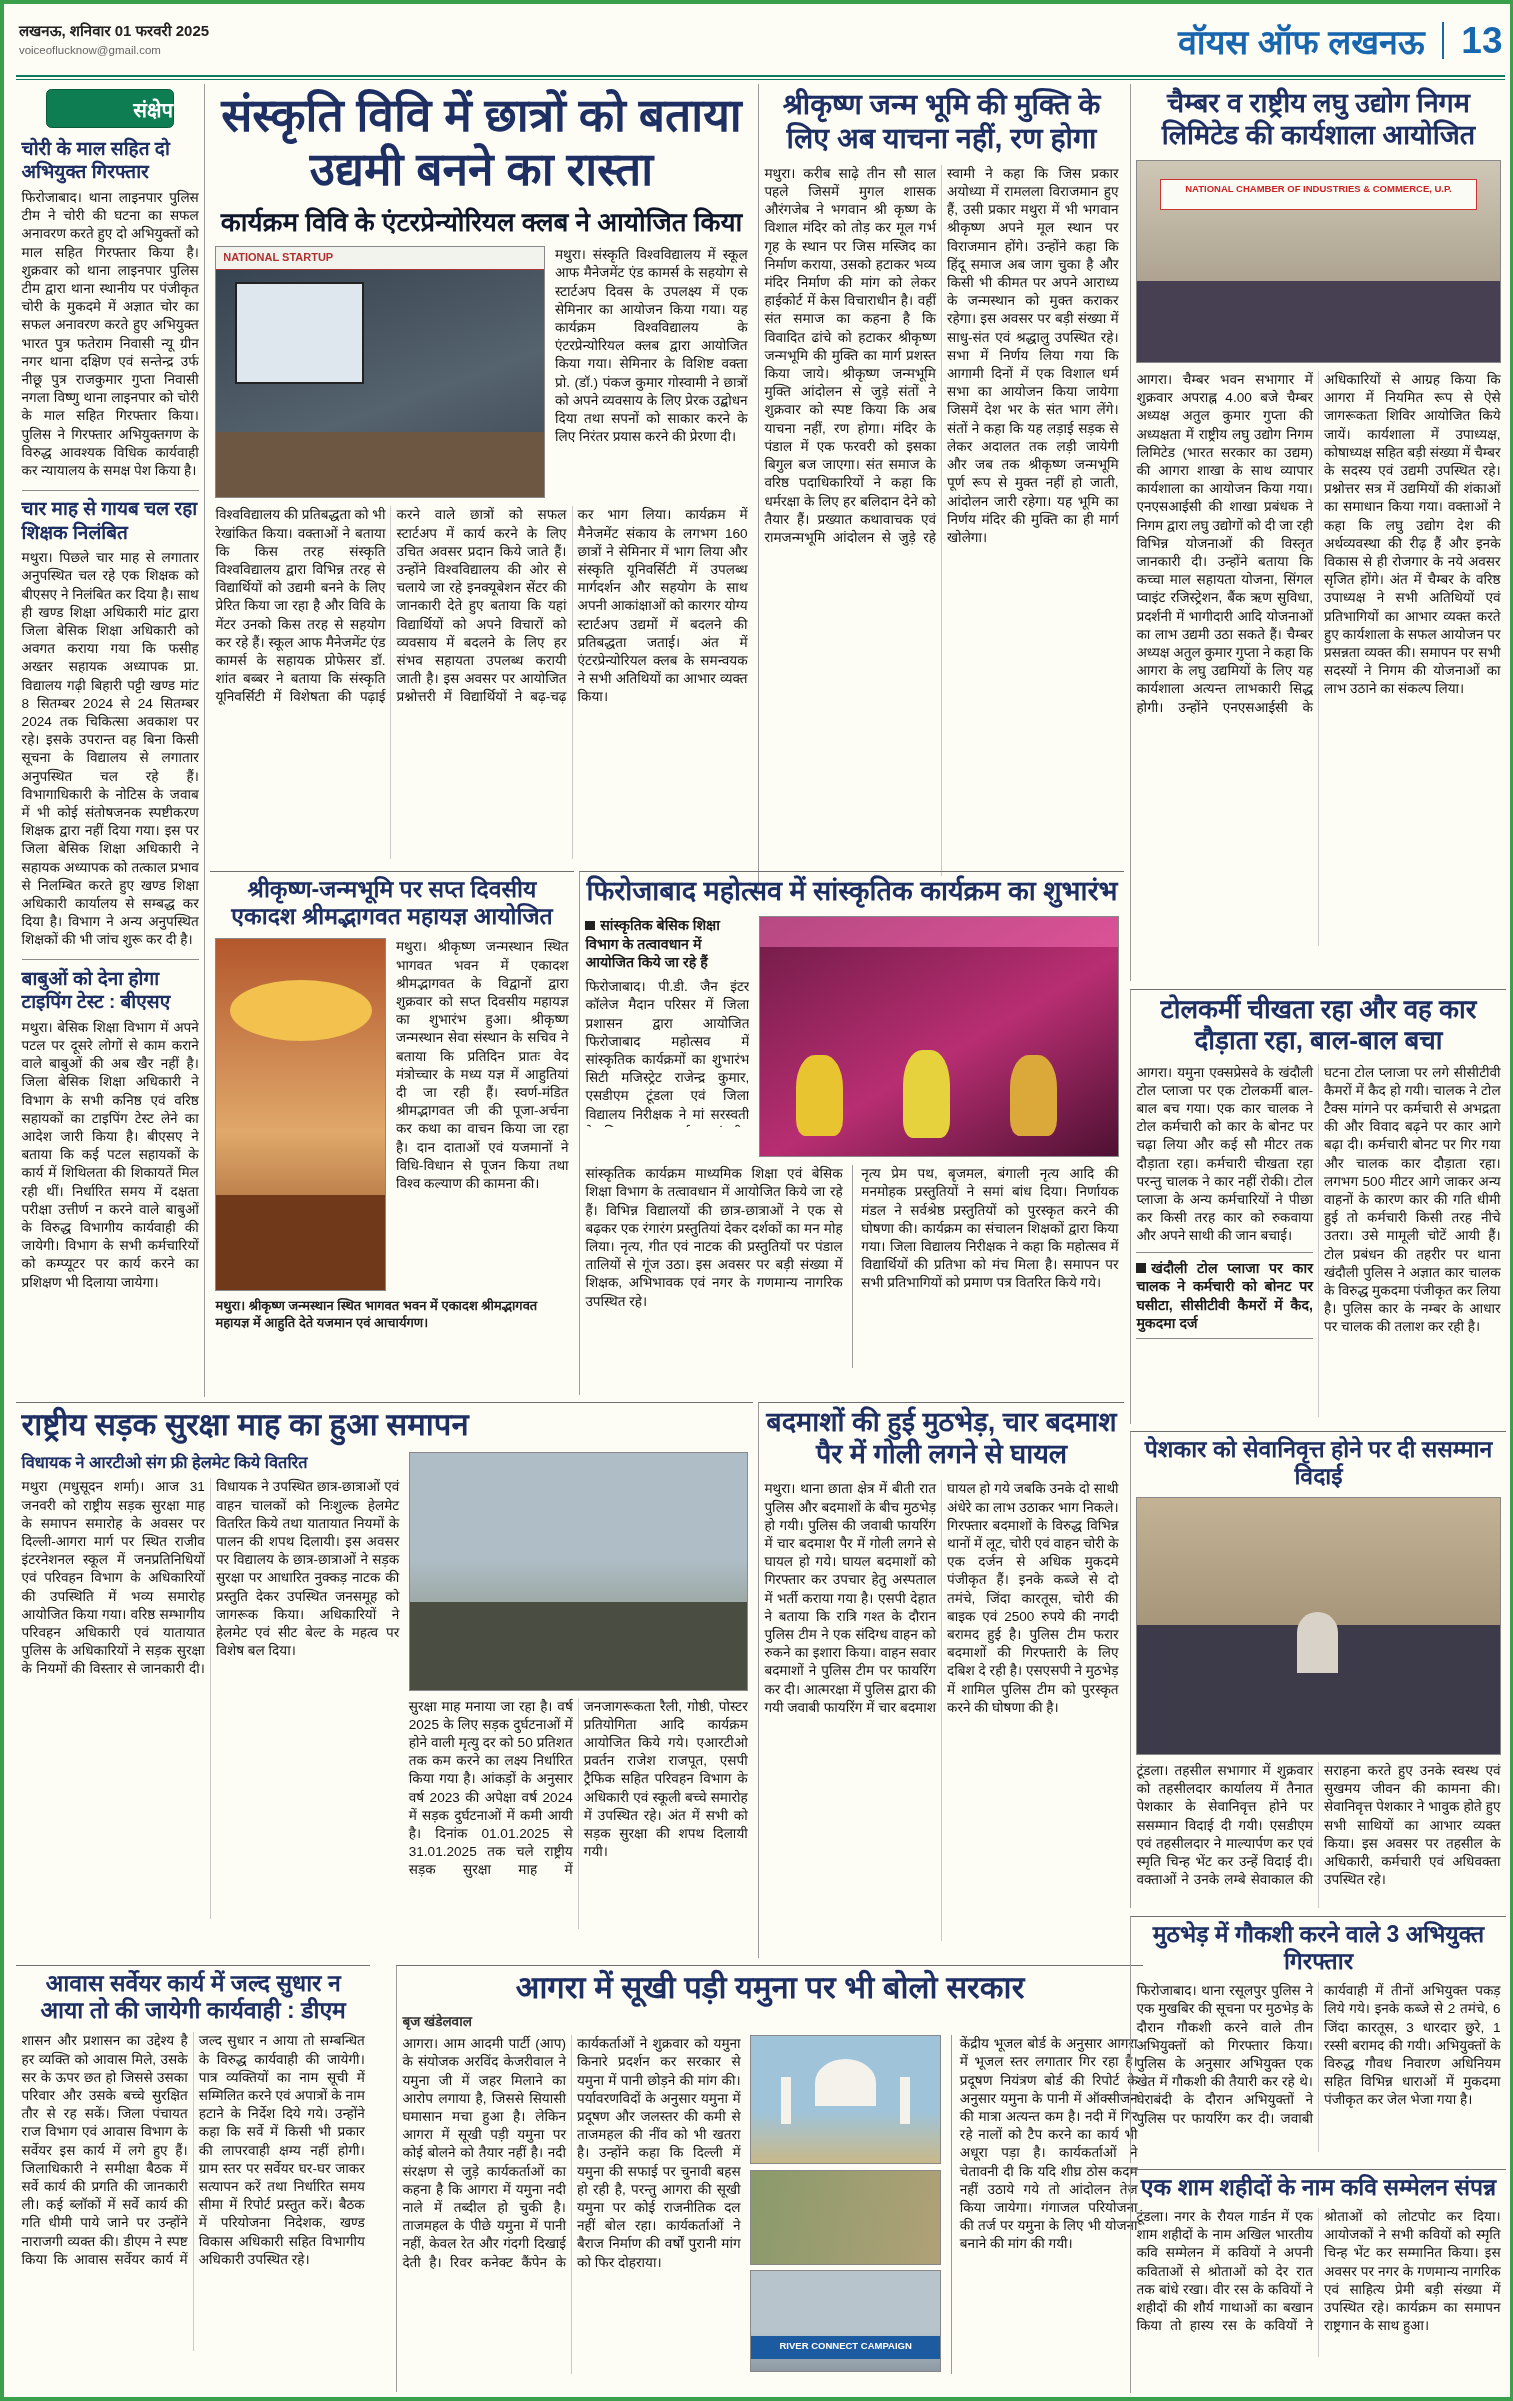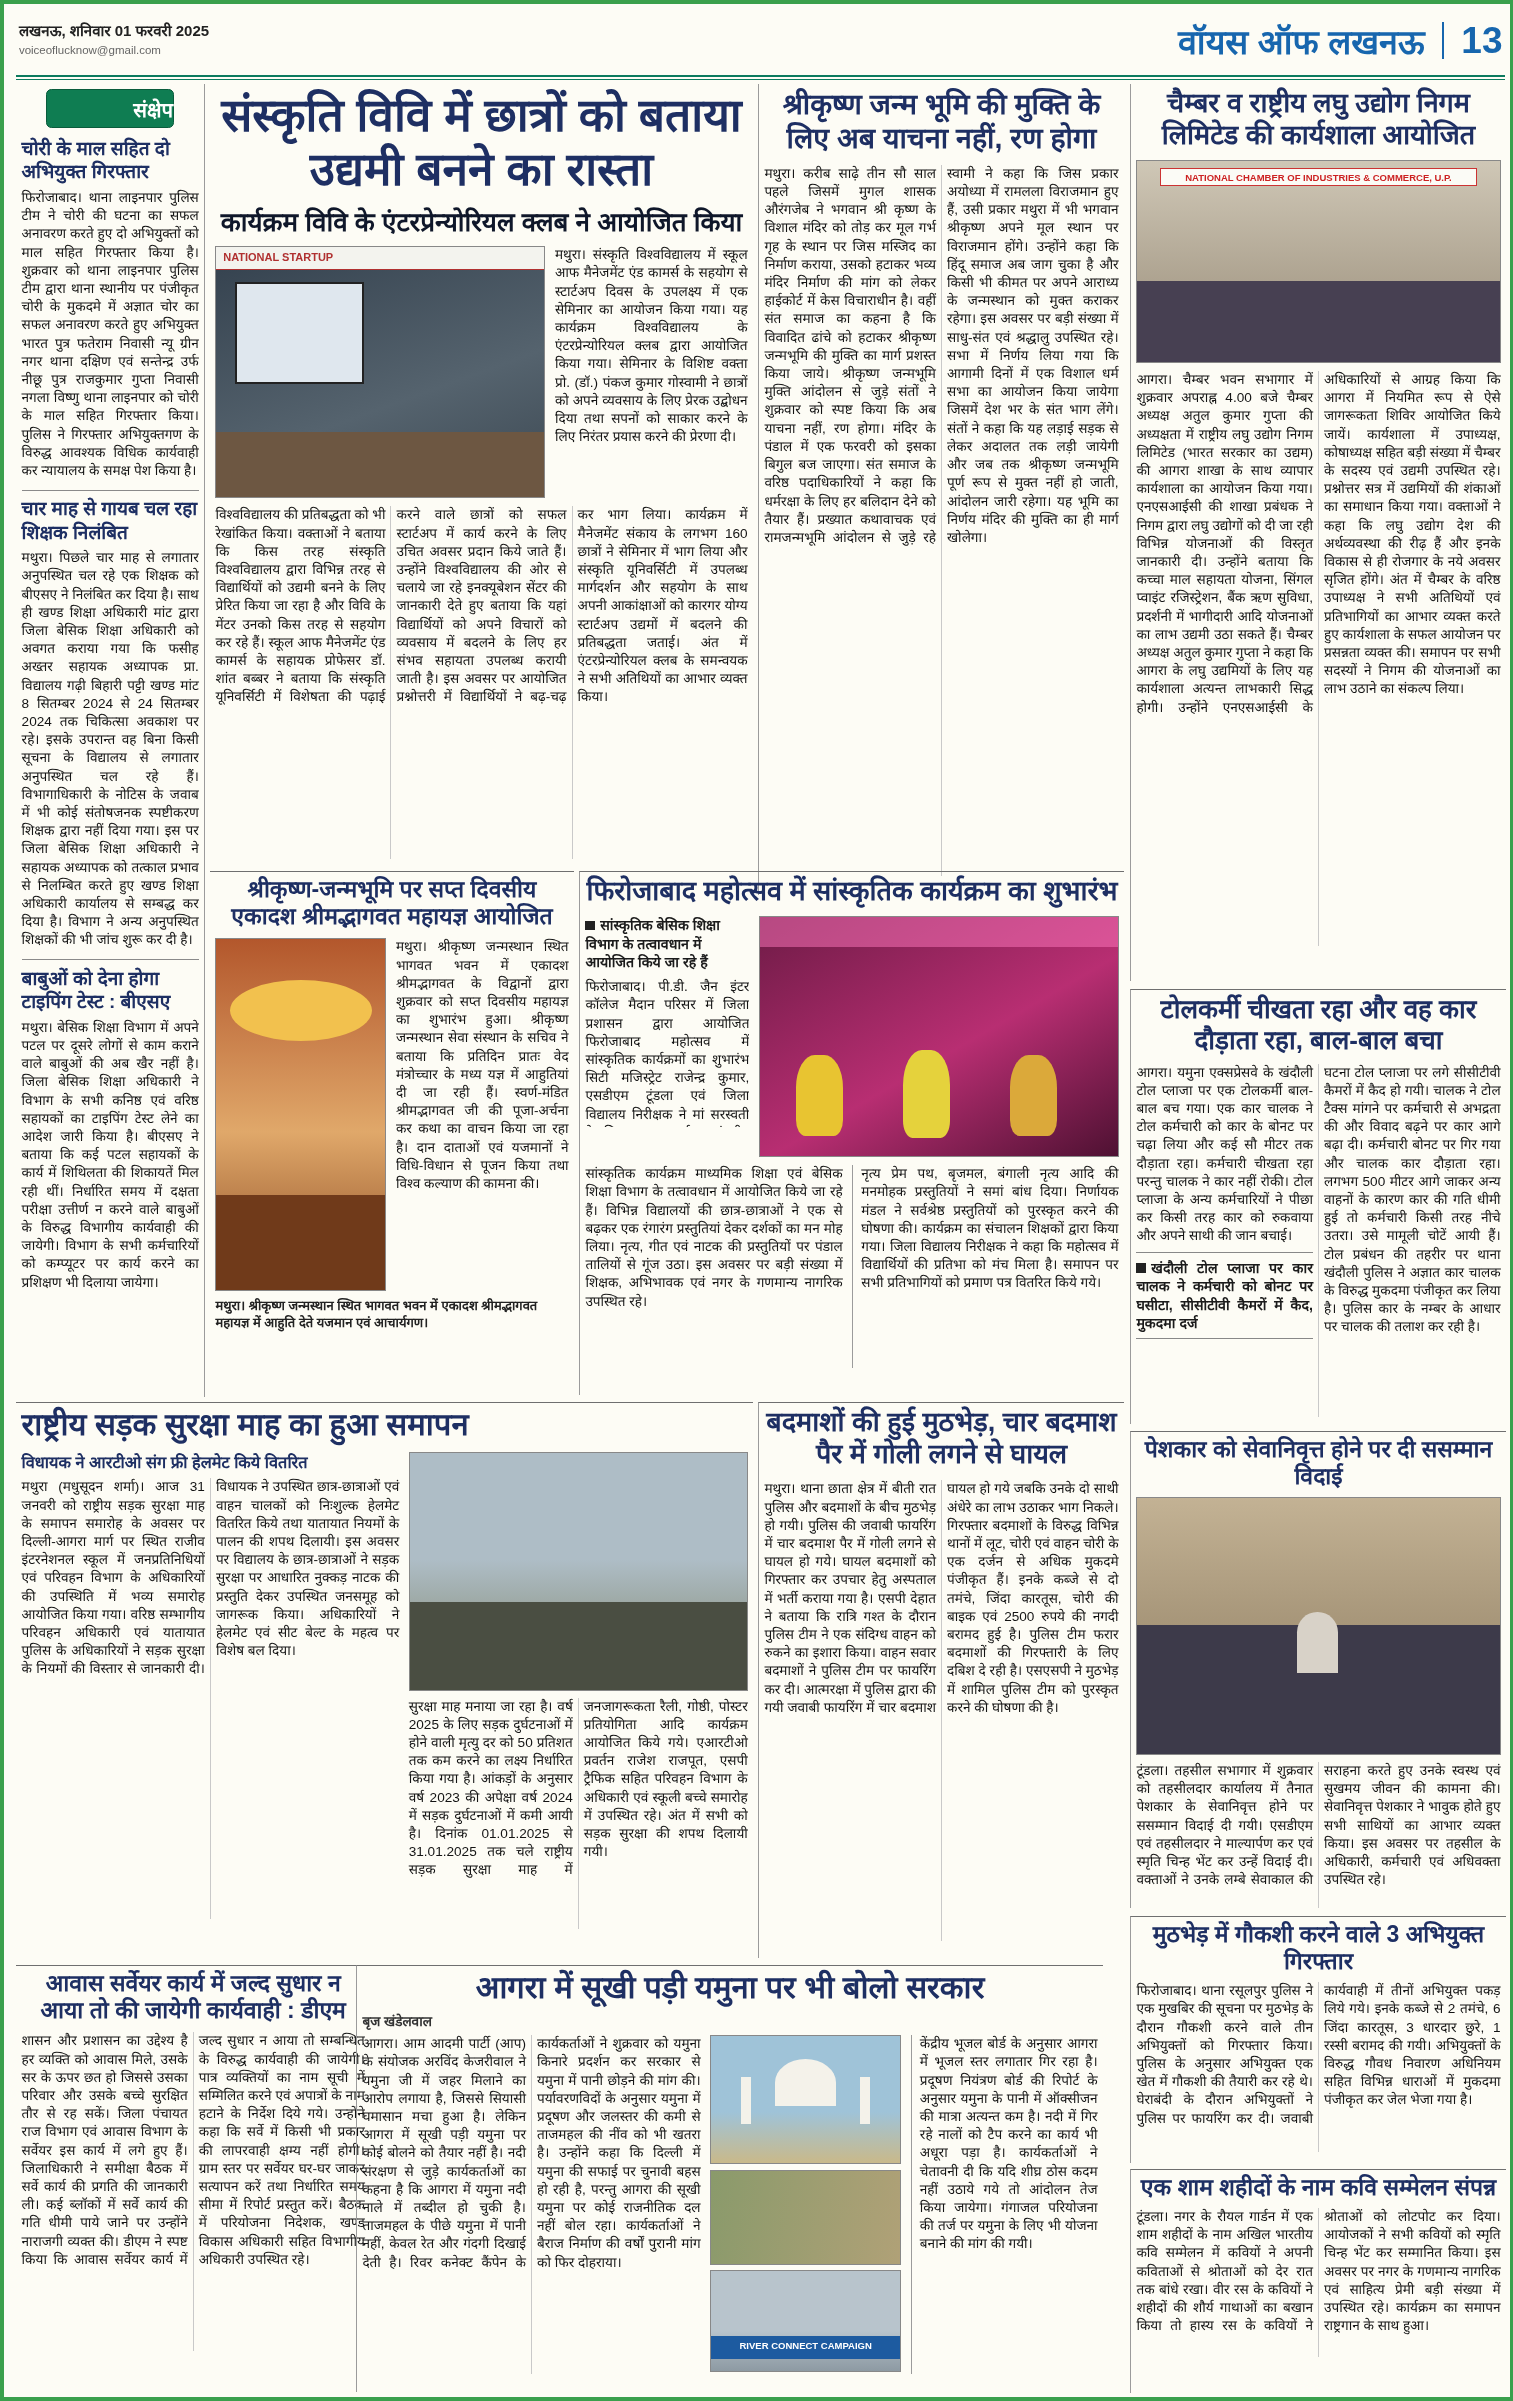--- a/index.html
+++ b/index.html
@@ -104,21 +104,21 @@
   </div>
 
   <div class="art v-sep" style="left:754px; top:80px; width:366px; height:811px;">
     <div class="hl" style="font-size:28.5px;">श्रीकृष्ण जन्म भूमि की मुक्ति के लिए अब याचना नहीं, रण होगा</div>
     <div class="body-text cols-2" style="margin-top:9.5px; height:711px;">मथुरा। करीब साढ़े तीन सौ साल पहले जिसमें मुगल शासक औरंगजेब ने भगवान श्री कृष्ण के विशाल मंदिर को तोड़ कर मूल गर्भ गृह के स्थान पर जिस मस्जिद का निर्माण कराया, उसको हटाकर भव्य मंदिर निर्माण की मांग को लेकर हाईकोर्ट में केस विचाराधीन है। वहीं संत समाज का कहना है कि विवादित ढांचे को हटाकर श्रीकृष्ण जन्मभूमि की मुक्ति का मार्ग प्रशस्त किया जाये। श्रीकृष्ण जन्मभूमि मुक्ति आंदोलन से जुड़े संतों ने शुक्रवार को स्पष्ट किया कि अब याचना नहीं, रण होगा। मंदिर के पंडाल में एक फरवरी को इसका बिगुल बज जाएगा। संत समाज के वरिष्ठ पदाधिकारियों ने कहा कि धर्मरक्षा के लिए हर बलिदान देने को तैयार हैं। प्रख्यात कथावाचक एवं रामजन्मभूमि आंदोलन से जुड़े रहे स्वामी ने कहा कि जिस प्रकार अयोध्या में रामलला विराजमान हुए हैं, उसी प्रकार मथुरा में भी भगवान श्रीकृष्ण अपने मूल स्थान पर विराजमान होंगे। उन्होंने कहा कि हिंदू समाज अब जाग चुका है और किसी भी कीमत पर अपने आराध्य के जन्मस्थान को मुक्त कराकर रहेगा। इस अवसर पर बड़ी संख्या में साधु-संत एवं श्रद्धालु उपस्थित रहे। सभा में निर्णय लिया गया कि आगामी दिनों में एक विशाल धर्म सभा का आयोजन किया जायेगा जिसमें देश भर के संत भाग लेंगे। संतों ने कहा कि यह लड़ाई सड़क से लेकर अदालत तक लड़ी जायेगी और जब तक श्रीकृष्ण जन्मभूमि पूर्ण रूप से मुक्त नहीं हो जाती, आंदोलन जारी रहेगा। यह भूमि का निर्णय मंदिर की मुक्ति का ही मार्ग खोलेगा।</div>
   </div>
 
   <div class="art v-sep" style="left:1126px; top:80px; width:376px; height:897px;">
     <div class="hl" style="font-size:27px;">चैम्बर व राष्ट्रीय लघु उद्योग निगम लिमिटेड की कार्यशाला आयोजित</div>
     <div class="photo" style="width:100%; height:203px; margin-top:8.1px; background:linear-gradient(#cfc7b6,#a89d8a 70%,#6e6354);">
-      <div class="strip" style="top:7px; height:18px; background:#fbfbf6; margin:0 23px; border:0.7px solid #c33;">
+      <div class="strip" style="top:18px; height:31px; background:#fbfbf6; margin:0 23px; border:0.7px solid #c33;">
         <span class="banner-txt" style="display:block; padding:3.4px 5.4px; font-size:9.5px; color:#c22; text-align:center;">NATIONAL CHAMBER OF INDUSTRIES &amp; COMMERCE, U.P.</span>
       </div>
       <div style="position:absolute; left:0; bottom:0; width:100%; height:81px; background:#474052;"></div>
     </div>
     <div class="body-text cols-2" style="margin-top:8.1px; height:575px;">आगरा। चैम्बर भवन सभागार में शुक्रवार अपराह्न 4.00 बजे चैम्बर अध्यक्ष अतुल कुमार गुप्ता की अध्यक्षता में राष्ट्रीय लघु उद्योग निगम लिमिटेड (भारत सरकार का उद्यम) की आगरा शाखा के साथ व्यापार कार्यशाला का आयोजन किया गया। एनएसआईसी की शाखा प्रबंधक ने निगम द्वारा लघु उद्योगों को दी जा रही विभिन्न योजनाओं की विस्तृत जानकारी दी। उन्होंने बताया कि कच्चा माल सहायता योजना, सिंगल प्वाइंट रजिस्ट्रेशन, बैंक ऋण सुविधा, प्रदर्शनी में भागीदारी आदि योजनाओं का लाभ उद्यमी उठा सकते हैं। चैम्बर अध्यक्ष अतुल कुमार गुप्ता ने कहा कि आगरा के लघु उद्यमियों के लिए यह कार्यशाला अत्यन्त लाभकारी सिद्ध होगी। उन्होंने एनएसआईसी के अधिकारियों से आग्रह किया कि आगरा में नियमित रूप से ऐसे जागरूकता शिविर आयोजित किये जायें। कार्यशाला में उपाध्यक्ष, कोषाध्यक्ष सहित बड़ी संख्या में चैम्बर के सदस्य एवं उद्यमी उपस्थित रहे। प्रश्नोत्तर सत्र में उद्यमियों की शंकाओं का समाधान किया गया। वक्ताओं ने कहा कि लघु उद्योग देश की अर्थव्यवस्था की रीढ़ हैं और इनके विकास से ही रोजगार के नये अवसर सृजित होंगे। अंत में चैम्बर के वरिष्ठ उपाध्यक्ष ने सभी अतिथियों एवं प्रतिभागियों का आभार व्यक्त करते हुए कार्यशाला के सफल आयोजन पर प्रसन्नता व्यक्त की। समापन पर सभी सदस्यों ने निगम की योजनाओं का लाभ उठाने का संकल्प लिया।</div>
   </div>
 
   <div class="art t-sep" style="left:206px; top:867px; width:364px; height:524px;">
     <div class="hl" style="font-size:23px;">श्रीकृष्ण-जन्मभूमि पर सप्त दिवसीय एकादश श्रीमद्भागवत महायज्ञ आयोजित</div>
     <div class="flex-row" style="margin-top:8.1px;">
@@ -192,21 +192,21 @@
       <div style="position:absolute; left:44%; bottom:81px; width:41px; height:61px; background:#d8d2c8; border-radius:20.3px 20.3px 0 0;"></div>
     </div>
     <div class="body-text cols-2" style="margin-top:6.8px; height:160px;">टूंडला। तहसील सभागार में शुक्रवार को तहसीलदार कार्यालय में तैनात पेशकार के सेवानिवृत्त होने पर ससम्मान विदाई दी गयी। एसडीएम एवं तहसीलदार ने माल्यार्पण कर एवं स्मृति चिन्ह भेंट कर उन्हें विदाई दी। वक्ताओं ने उनके लम्बे सेवाकाल की सराहना करते हुए उनके स्वस्थ एवं सुखमय जीवन की कामना की। सेवानिवृत्त पेशकार ने भावुक होते हुए सभी साथियों का आभार व्यक्त किया। इस अवसर पर तहसील के अधिकारी, कर्मचारी एवं अधिवक्ता उपस्थित रहे।</div>
   </div>
 
   <div class="art t-sep" style="left:12.2px; top:1961px; width:354px; height:427px;">
     <div class="hl" style="font-size:23px;">आवास सर्वेयर कार्य में जल्द सुधार न आया तो की जायेगी कार्यवाही : डीएम</div>
     <div class="body-text cols-2" style="margin-top:8.1px; height:319px;">शासन और प्रशासन का उद्देश्य है हर व्यक्ति को आवास मिले, उसके सर के ऊपर छत हो जिससे उसका परिवार और उसके बच्चे सुरक्षित तौर से रह सकें। जिला पंचायत राज विभाग एवं आवास विभाग के सर्वेयर इस कार्य में लगे हुए हैं। जिलाधिकारी ने समीक्षा बैठक में सर्वे कार्य की प्रगति की जानकारी ली। कई ब्लॉकों में सर्वे कार्य की गति धीमी पाये जाने पर उन्होंने नाराजगी व्यक्त की। डीएम ने स्पष्ट किया कि आवास सर्वेयर कार्य में जल्द सुधार न आया तो सम्बन्धित के विरुद्ध कार्यवाही की जायेगी। पात्र व्यक्तियों का नाम सूची में सम्मिलित करने एवं अपात्रों के नाम हटाने के निर्देश दिये गये। उन्होंने कहा कि सर्वे में किसी भी प्रकार की लापरवाही क्षम्य नहीं होगी। ग्राम स्तर पर सर्वेयर घर-घर जाकर सत्यापन करें तथा निर्धारित समय सीमा में रिपोर्ट प्रस्तुत करें। बैठक में परियोजना निदेशक, खण्ड विकास अधिकारी सहित विभागीय अधिकारी उपस्थित रहे।</div>
   </div>
 
-  <div class="art t-sep v-sep" style="left:352px; top:1961px; width:747px; height:427px;">
+  <div class="art t-sep v-sep" style="left:392px; top:1961px; width:747px; height:427px;">
     <div class="hl" style="font-size:31px;">आगरा में सूखी पड़ी यमुना पर भी बोलो सरकार</div>
     <div class="byline" style="margin:4.1px 0 5.4px;">बृज खंडेलवाल</div>
     <div class="flex-row">
       <div class="body-text cols-2" style="width:46%; height:339px;">आगरा। आम आदमी पार्टी (आप) के संयोजक अरविंद केजरीवाल ने यमुना जी में जहर मिलाने का आरोप लगाया है, जिससे सियासी घमासान मचा हुआ है। लेकिन आगरा में सूखी पड़ी यमुना पर कोई बोलने को तैयार नहीं है। नदी संरक्षण से जुड़े कार्यकर्ताओं का कहना है कि आगरा में यमुना नदी नाले में तब्दील हो चुकी है। ताजमहल के पीछे यमुना में पानी नहीं, केवल रेत और गंदगी दिखाई देती है। रिवर कनेक्ट कैंपेन के कार्यकर्ताओं ने शुक्रवार को यमुना किनारे प्रदर्शन कर सरकार से यमुना में पानी छोड़ने की मांग की। पर्यावरणविदों के अनुसार यमुना में प्रदूषण और जलस्तर की कमी से ताजमहल की नींव को भी खतरा है। उन्होंने कहा कि दिल्ली में यमुना की सफाई पर चुनावी बहस हो रही है, परन्तु आगरा की सूखी यमुना पर कोई राजनीतिक दल नहीं बोल रहा। कार्यकर्ताओं ने बैराज निर्माण की वर्षों पुरानी मांग को फिर दोहराया।</div>
       <div style="width:26%;">
         <div class="photo" style="width:100%; height:129px; background:linear-gradient(#9fc3d8 60%,#c9b98a);">
           <div style="position:absolute; left:34%; top:23px; width:61px; height:47px; background:#f4f2ea; border-radius:50% 50% 0 0;"></div>
           <div style="position:absolute; left:16%; top:41px; width:9.5px; height:47px; background:#f4f2ea;"></div>
           <div style="position:absolute; right:16%; top:41px; width:9.5px; height:47px; background:#f4f2ea;"></div>
         </div>

